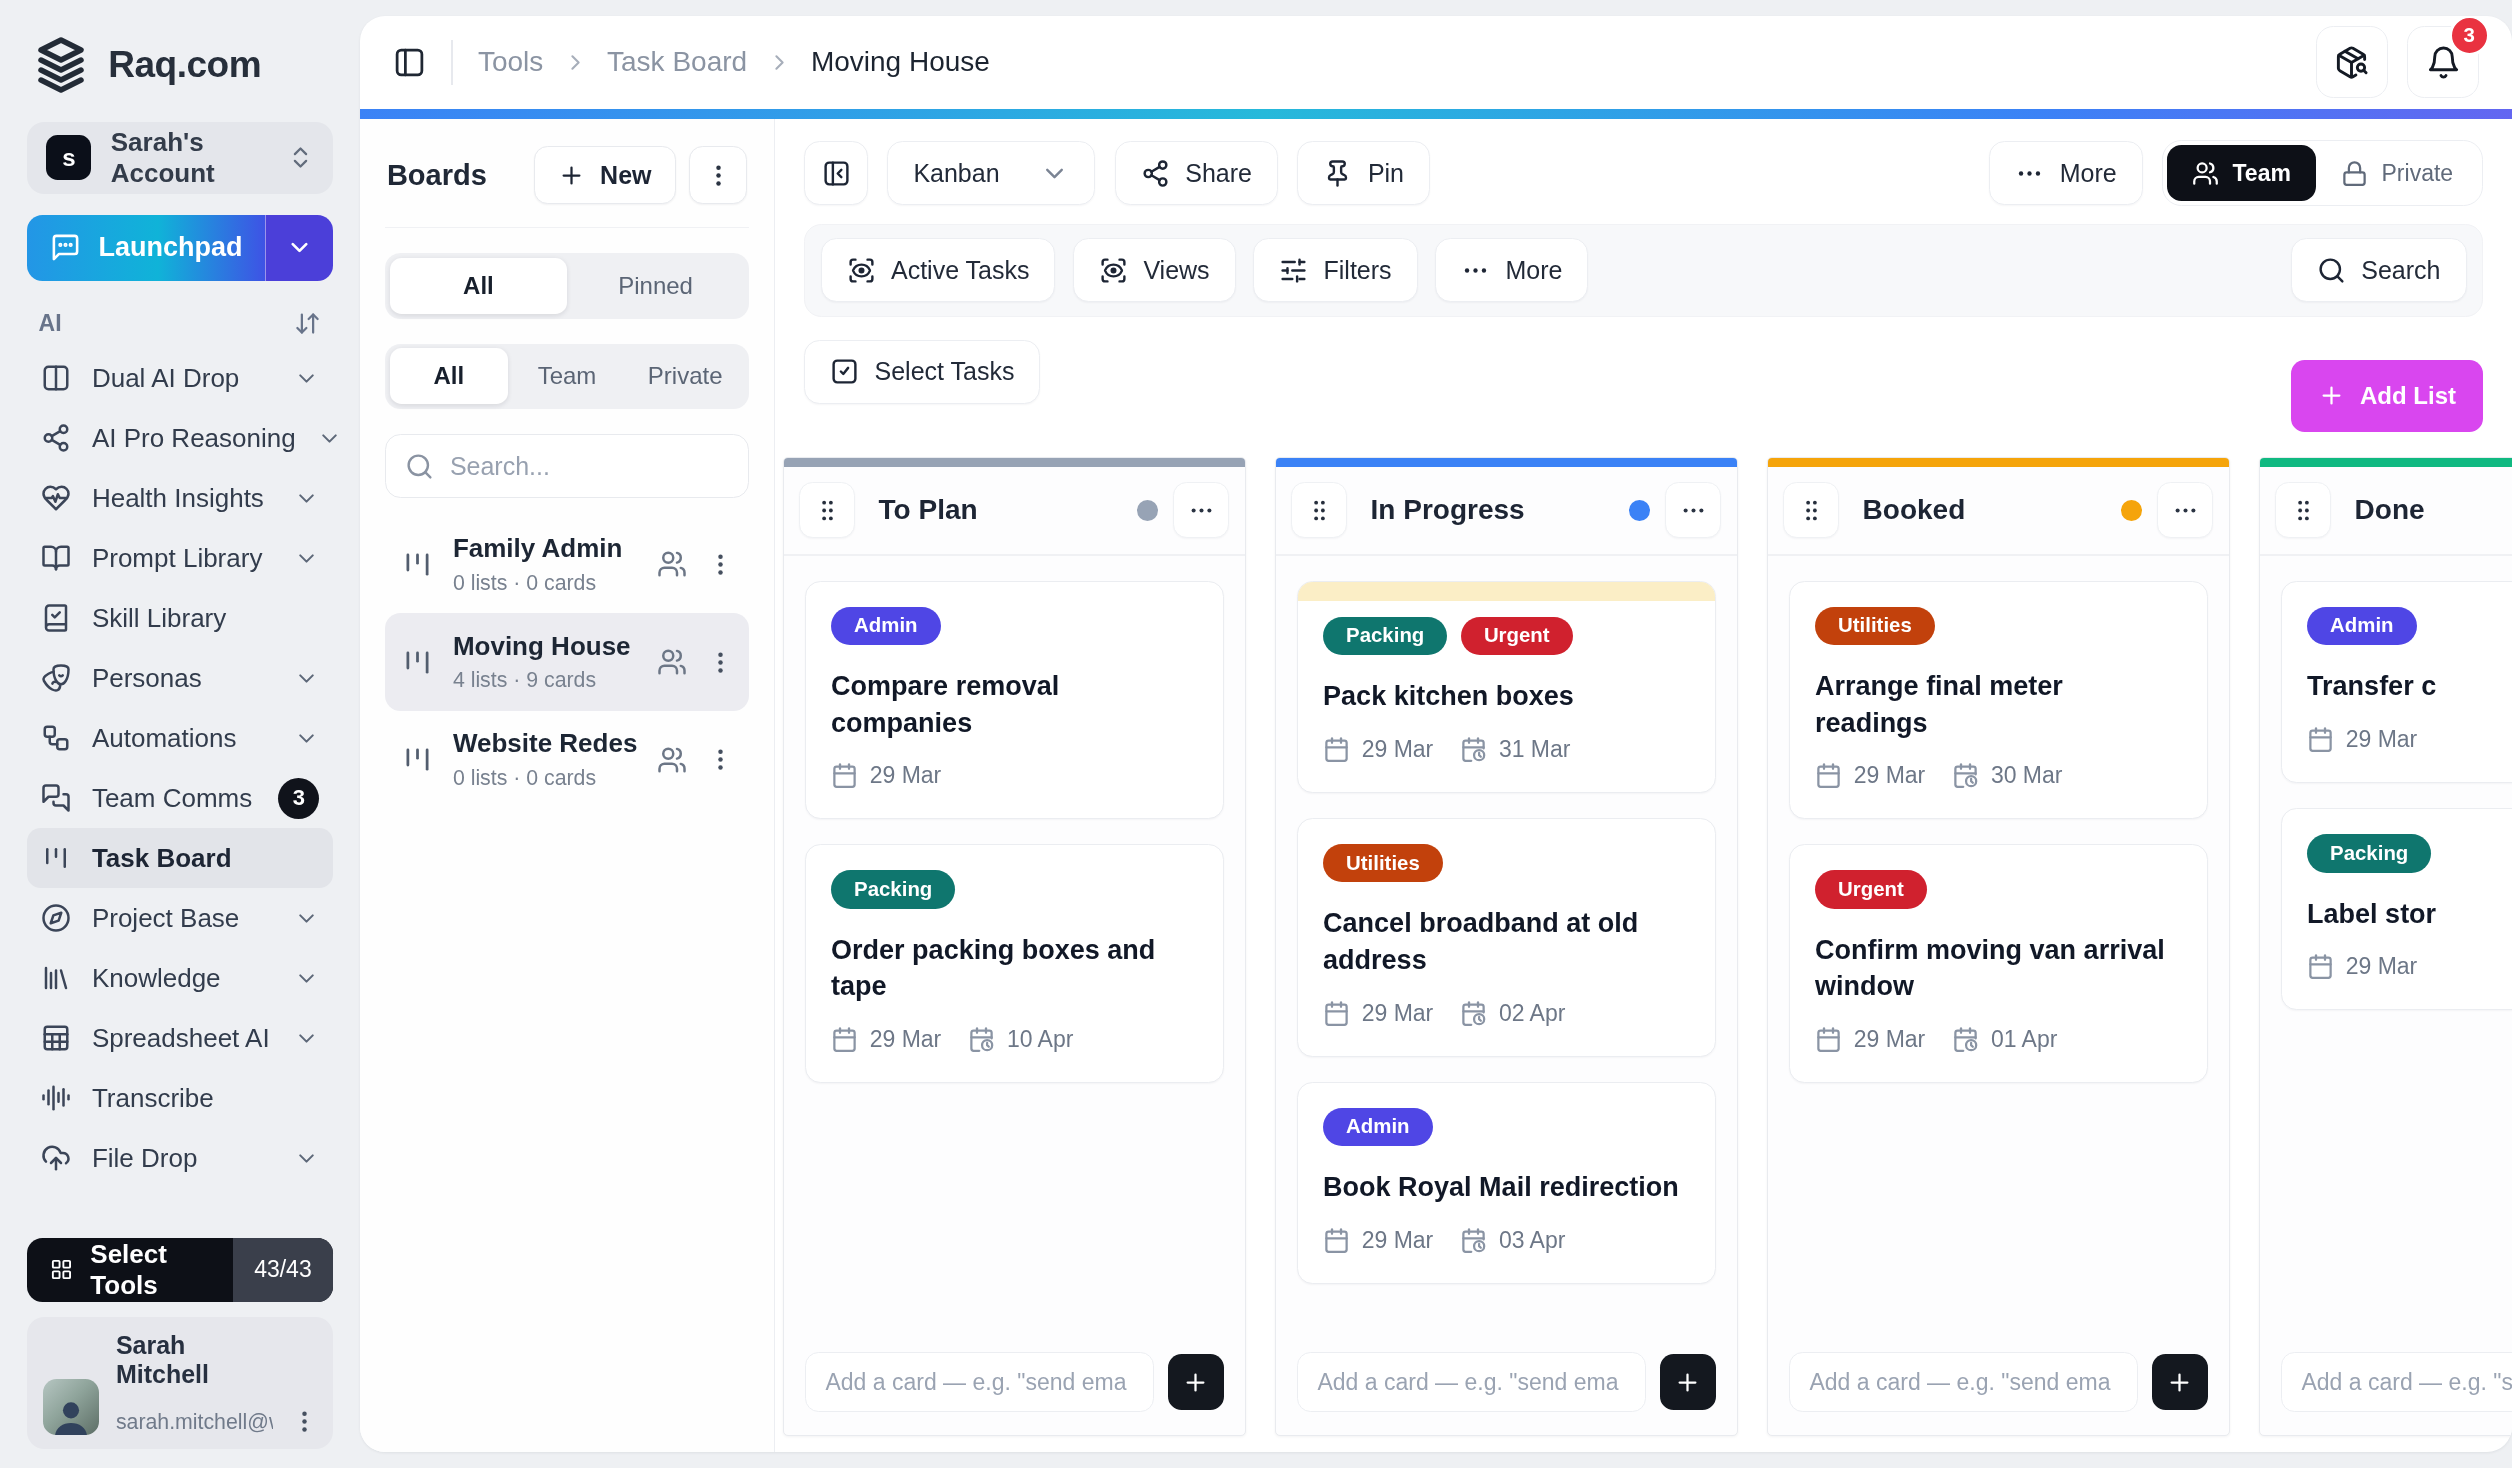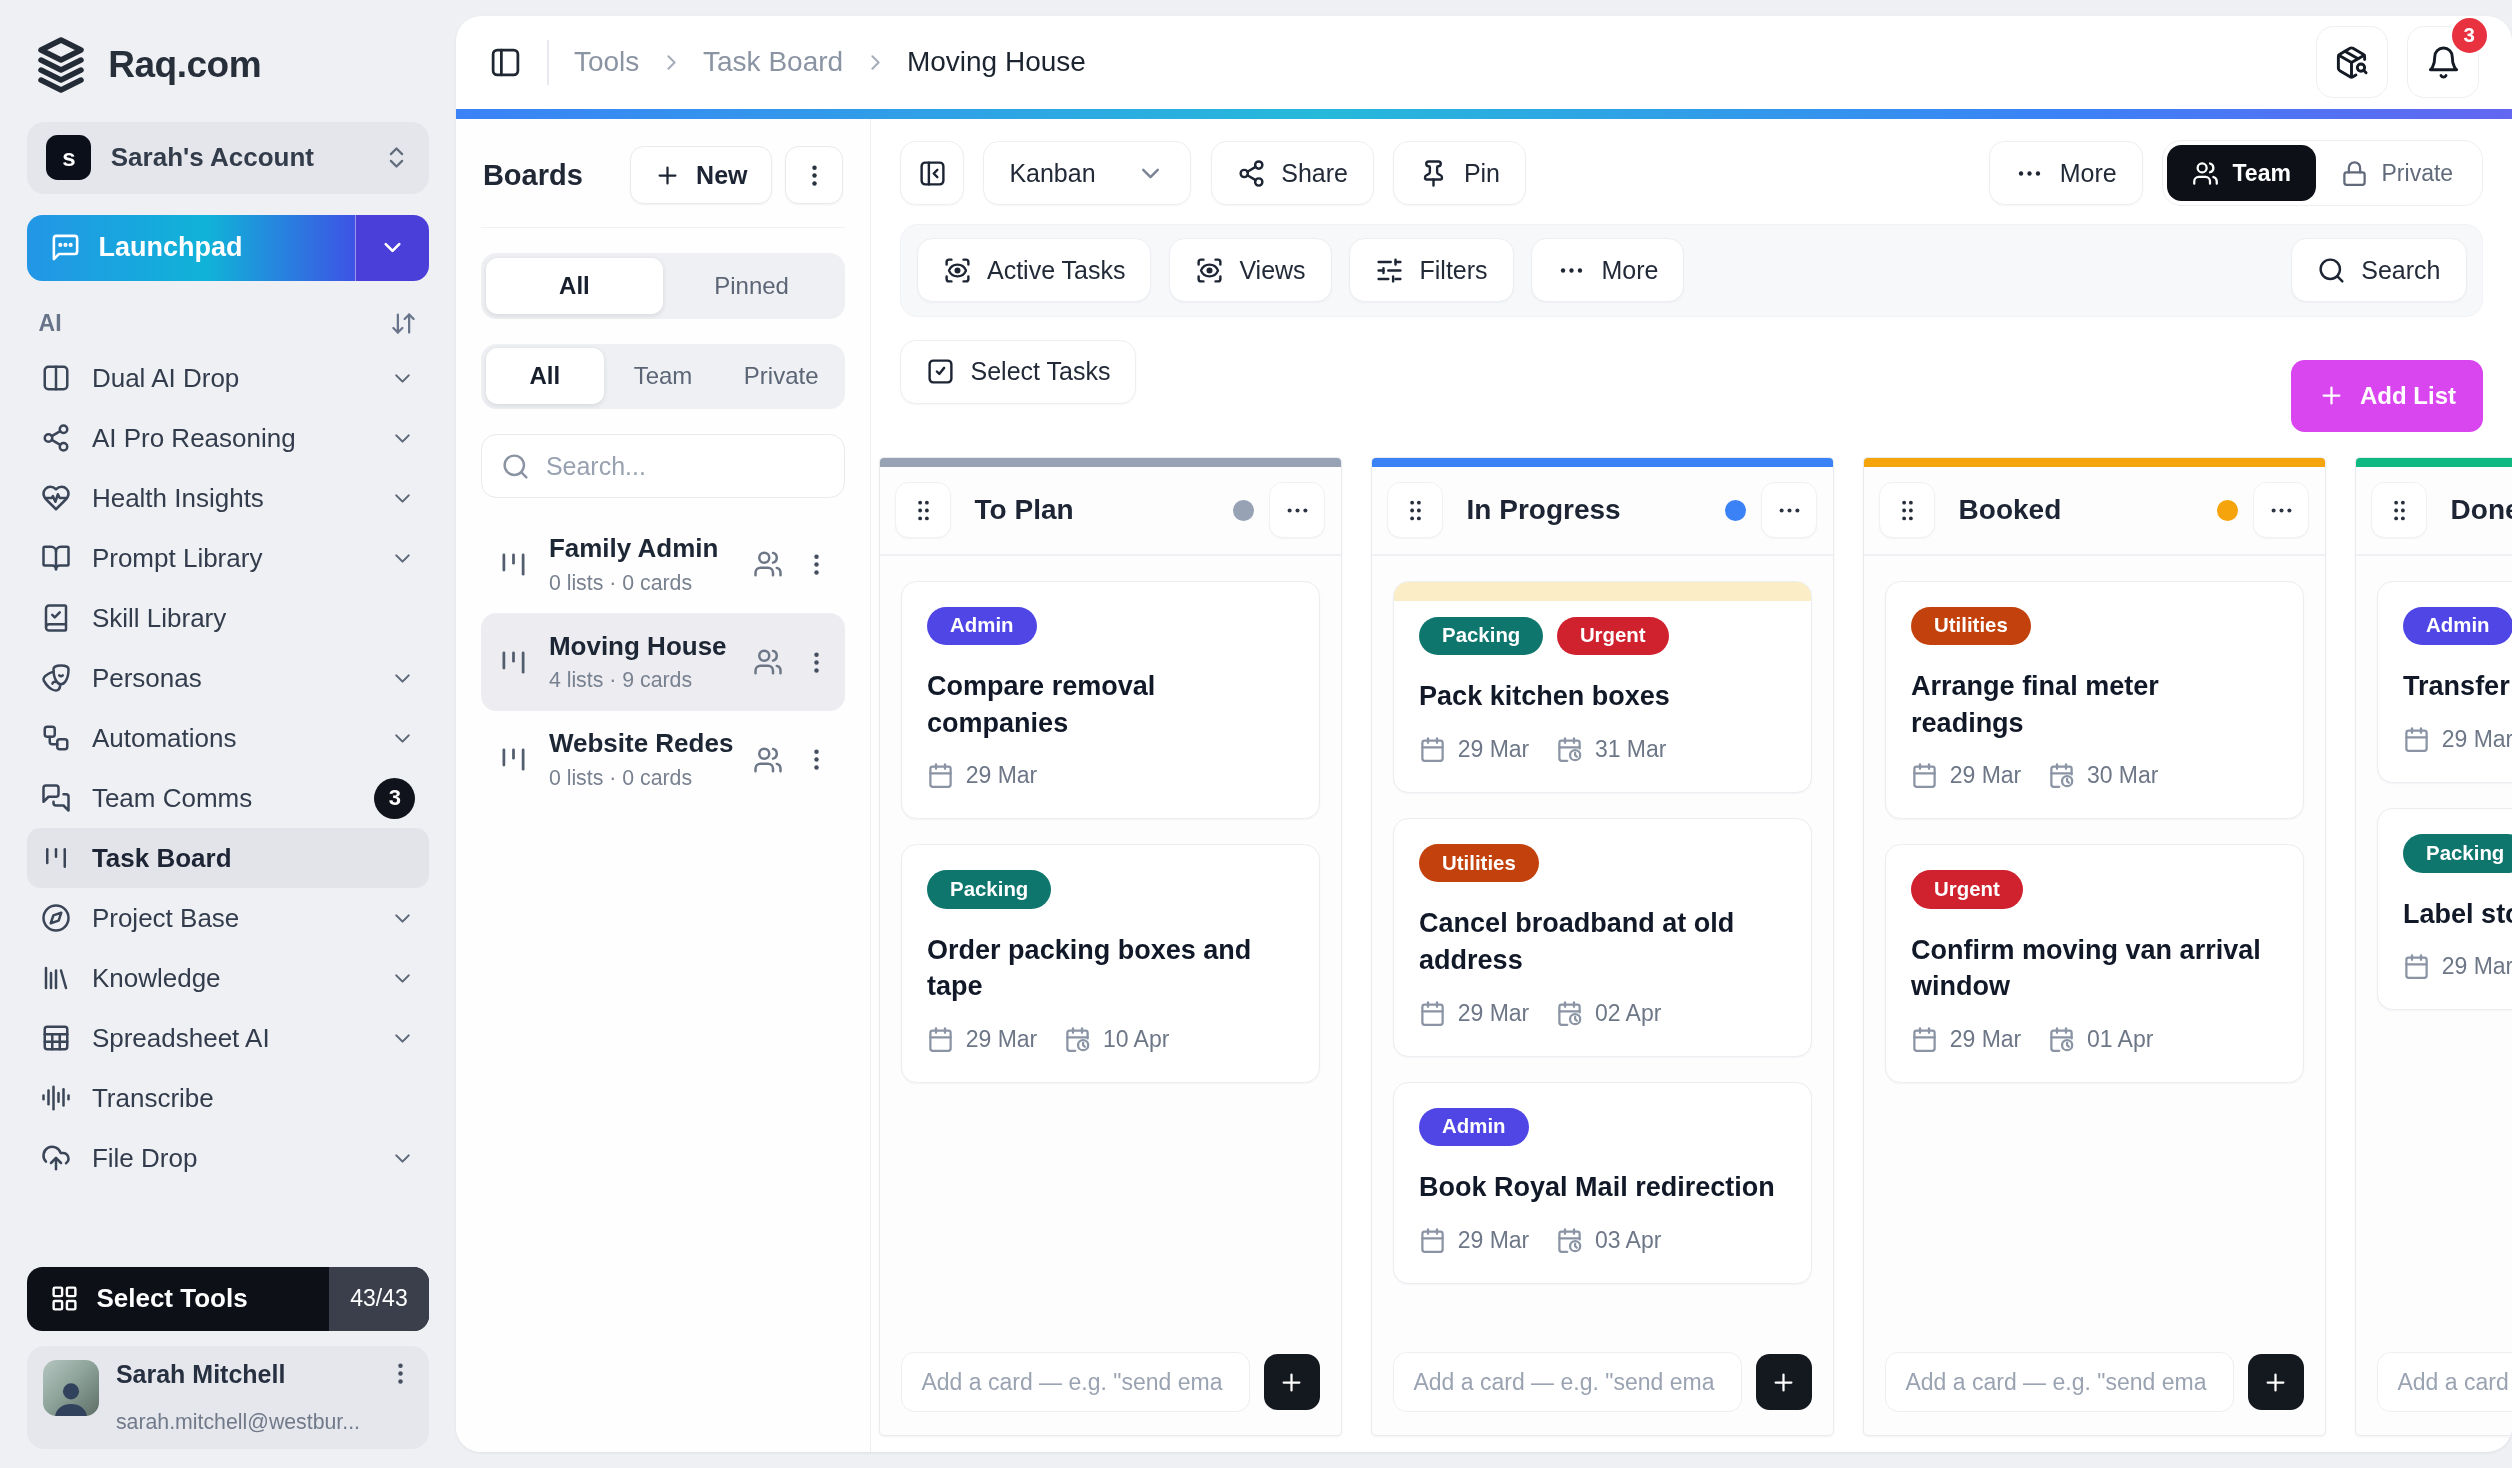--- a/index.html
+++ b/index.html
@@ -1,21 +1,21 @@
 <!DOCTYPE html>
 <html><head>
 <meta charset="utf-8">
 <style>
   * { margin:0; padding:0; box-sizing:border-box; font-family:"Liberation Sans", sans-serif; }
   html,body { width:2512px; height:1468px; overflow:hidden; background:#eef0f3; color:#1f2733; }
   svg { display:block; }
   .app { display:flex; width:100%; height:100%; }
 
   
-  .sidebar { width:456px; flex:none; padding:23px 27px 19.4px; display:flex; flex-direction:column; }
+  .sidebar { width:360px; flex:none; padding:23px 27px 19.4px; display:flex; flex-direction:column; }
   .logo-row { display:flex; align-items:center; gap:17.4px; padding:11.6px 3.9px 27px; }
   .logo-row svg { width:60px; height:60px; color:#232b36; }
   .logo-text { font-size:37px; font-weight:700; color:#272f3b; letter-spacing:-0.5px; }
 
   .account-pill { background:#e4e6eb; border-radius:17.4px; height:72px; display:flex; align-items:center; gap:19.4px; padding:0 19.4px; cursor:pointer; }
   .account-avatar { width:45px; height:45px; border-radius:11.6px; background:#0b0f19; color:#fff; display:flex; align-items:center; justify-content:center; font-size:24px; font-weight:600; }
   .account-name { flex:1; font-size:26px; font-weight:600; color:#333c4a; }
   .account-pill .updown svg { width:27px; height:27px; color:#626c7c; }
 
   .launchpad { margin-top:21.3px; height:66px; border-radius:15.5px; display:flex; overflow:hidden; color:#fff; cursor:pointer;text-align:center; }
@@ -31,21 +31,21 @@
   .nav-item .lbl { flex:1; white-space:nowrap; }
   .nav-item .chev svg { width:25px; height:25px; color:#5d6878; }
   .nav-item.active { background:#e2e4e9; font-weight:600; color:#1d2534; }
   .badge-dark { background:#10131b; color:#fff; border-radius:968px; min-width:41px; height:41px; display:flex; align-items:center; justify-content:center; font-size:22px; font-weight:600; }
 
   .select-tools { margin-top:auto; background:#0d1017; color:#fff; border-radius:15.5px; height:64px; display:flex; align-items:stretch; overflow:hidden; cursor:pointer; }
   .select-tools-main { flex:1; display:flex; gap:17.4px; align-items:center; padding:0 23px; font-size:26px; font-weight:600; }
   .select-tools-main svg { width:29px; height:29px; }
   .select-tools-count { background:#3a3f4b; display:flex; align-items:center; padding:0 21.3px; font-size:23px; font-weight:500; }
 
-  .user-card { margin-top:15.5px; background:#e6e7ec; border-radius:17.4px; padding:13.6px 15.5px; display:flex; gap:17.4px; align-items:flex-start; }
+  .user-card { margin-top:15.5px; background:#e6e7ec; border-radius:17.4px; padding:13.6px 15.5px; display:flex; gap:17.4px; align-items:flex-end; }
   .user-avatar { width:56px; height:56px; border-radius:13.6px; flex:none; background:linear-gradient(135deg,#b6c6c2 0%,#8fa49b 45%,#5d6e66 100%); position:relative; overflow:hidden; }
   .user-avatar svg { position:absolute; bottom:-3.9px; left:50%; transform:translateX(-50%); width:43px; height:43px; color:#31425c; }
   .user-info { flex:1; min-width:0; }
   .user-name { font-size:25px; font-weight:700; color:#273040; }
   .user-email { font-size:21.3px; color:#707a8a; margin-top:21px; white-space:nowrap; overflow:hidden; }
   .user-card .kebab svg { width:27px; height:27px; color:#454f5f; }
 
   
   .panel { flex:1; min-width:0; margin:15.5px 0 16.5px; background:#fff; border-radius:25px; display:flex; flex-direction:column; overflow:hidden; box-shadow:0 1px 2.9px rgba(15,23,42,.07); }
 

